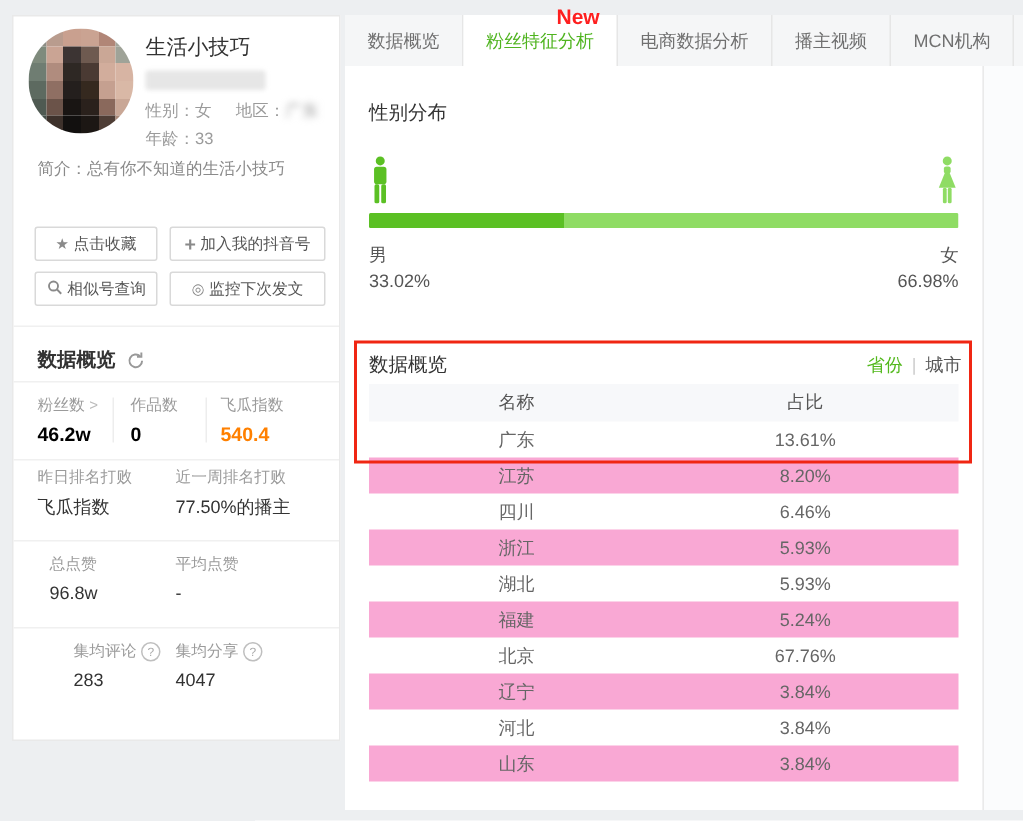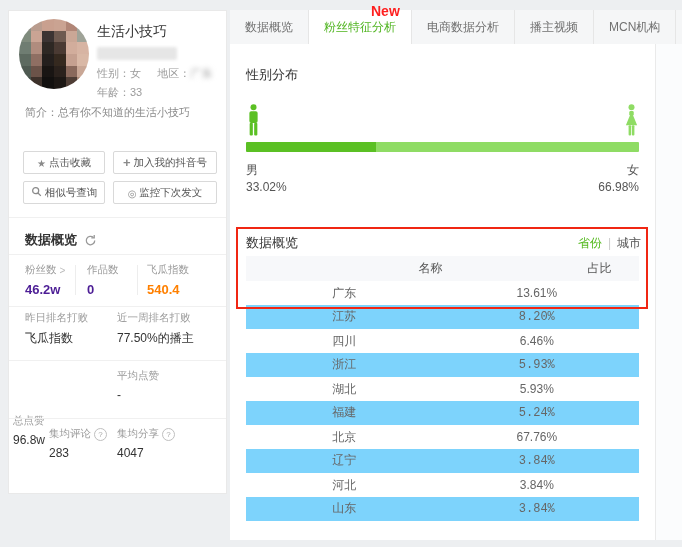--- a/index.html
+++ b/index.html
@@ -25,21 +25,21 @@
            cursor:pointer;padding:0;font-family:inherit;white-space:nowrap;}
   .bi{font-size:10px;color:#8a8a8a;line-height:1;}
   .bp{font-size:13px;font-weight:bold;}
   .d{position:absolute;left:0;right:0;height:1px;background:#f0f0f0;}
   .ov-title{position:absolute;left:16px;top:220px;font-size:13px;font-weight:bold;color:#333;
             display:flex;align-items:center;gap:7px;}
   .sg{position:absolute;left:0;width:100%;}
   .sg .col{position:absolute;top:0;}
   .sg .lab{font-size:10.5px;color:#9b9b9b;display:flex;align-items:center;gap:3px;white-space:nowrap;}
   .sg .val{margin-top:5px;font-size:12px;color:#333;white-space:nowrap;}
-  .sg.bold .val{font-weight:bold;font-size:13px;color:#4c1d95;}
+  .sg.bold .val{font-weight:bold;font-size:13px;color:#000000;}
   .chev{color:#bbb;font-size:10px;}
   .help{width:11px;height:11px;border:1px solid #bfbfbf;border-radius:50%;font-size:8px;color:#aaa;
         display:inline-flex;align-items:center;justify-content:center;}
   .vd{position:absolute;width:1px;height:30px;background:#ededed;top:254px;}
 
   
   .tab-bar{position:absolute;left:230px;top:10px;width:452px;height:34px;background:#f5f6f7;
            display:flex;overflow:hidden;}
   .tab{line-height:34px;padding:0 15px;font-size:12px;color:#707070;border-right:1px solid #e6e6e6;
        white-space:nowrap;cursor:pointer;}
@@ -58,24 +58,24 @@
   .g-left{position:absolute;left:16px;top:118px;font-size:12px;color:#555;line-height:17px;}
   .g-right{position:absolute;right:16px;top:118px;font-size:12px;color:#555;line-height:17px;text-align:right;}
   .geo-title{top:190px;}
   .geo-toggle{position:absolute;right:14px;top:191px;font-size:12px;}
   .topt{color:#555;cursor:pointer;}
   .topt.on{color:#52b81c;}
   .tsep{color:#ccc;margin:0 6px;}
   .geo-table{position:absolute;left:16px;right:16px;top:212px;}
   .geo-row{height:24px;position:relative;font-size:12px;color:#666;}
   .geo-row.head{height:25px;background:#f7f8fa;color:#555;}
-  .geo-row.alt{background:#7dd3fc;font-family:Liberation Mono, monospace;}
+  .geo-row.alt{background:#f9a8d4;}
   .geo-row .c1{position:absolute;left:0;width:50%;text-align:center;line-height:24px;}
   .geo-row .c2{position:absolute;left:55%;width:38%;text-align:center;line-height:24px;}
-  .geo-row.head .c1,.geo-row.head .c2{line-height:25px;text-align:right;}
+  .geo-row.head .c1,.geo-row.head .c2{line-height:25px;}
 
   
   .anno{position:absolute;left:236px;top:227px;width:412px;height:82px;border:2px solid #f02613;
         box-sizing:border-box;z-index:15;pointer-events:none;}
   .gutter{position:absolute;left:655px;top:44px;width:27px;height:496px;background:#fbfcfd;
           border-left:1px solid #eaeaea;box-sizing:border-box;}
 </style>
 </head>
 <body>
 
@@ -180,21 +180,21 @@
         <div class="col" style="left: 16px;">
           <div class="lab">昨日排名打败</div>
           <div class="val">飞瓜指数</div>
         </div>
         <div class="col" style="left: 108px;">
           <div class="lab">近一周排名打败</div>
           <div class="val">77.50%的播主</div>
         </div>
       </div>
       <div class="sg" style="top: 358px;">
-        <div class="col" style="left: 4px; margin-top: 45px;">
+        <div class="col" style="left: 24px;">
           <div class="lab">总点赞</div>
           <div class="val">96.8w</div>
         </div>
         <div class="col" style="left: 108px;">
           <div class="lab">平均点赞</div>
           <div class="val">-</div>
         </div>
       </div>
       <div class="sg" style="top: 416px;">
         <div class="col" style="left: 16px; margin-left: 24px;">

